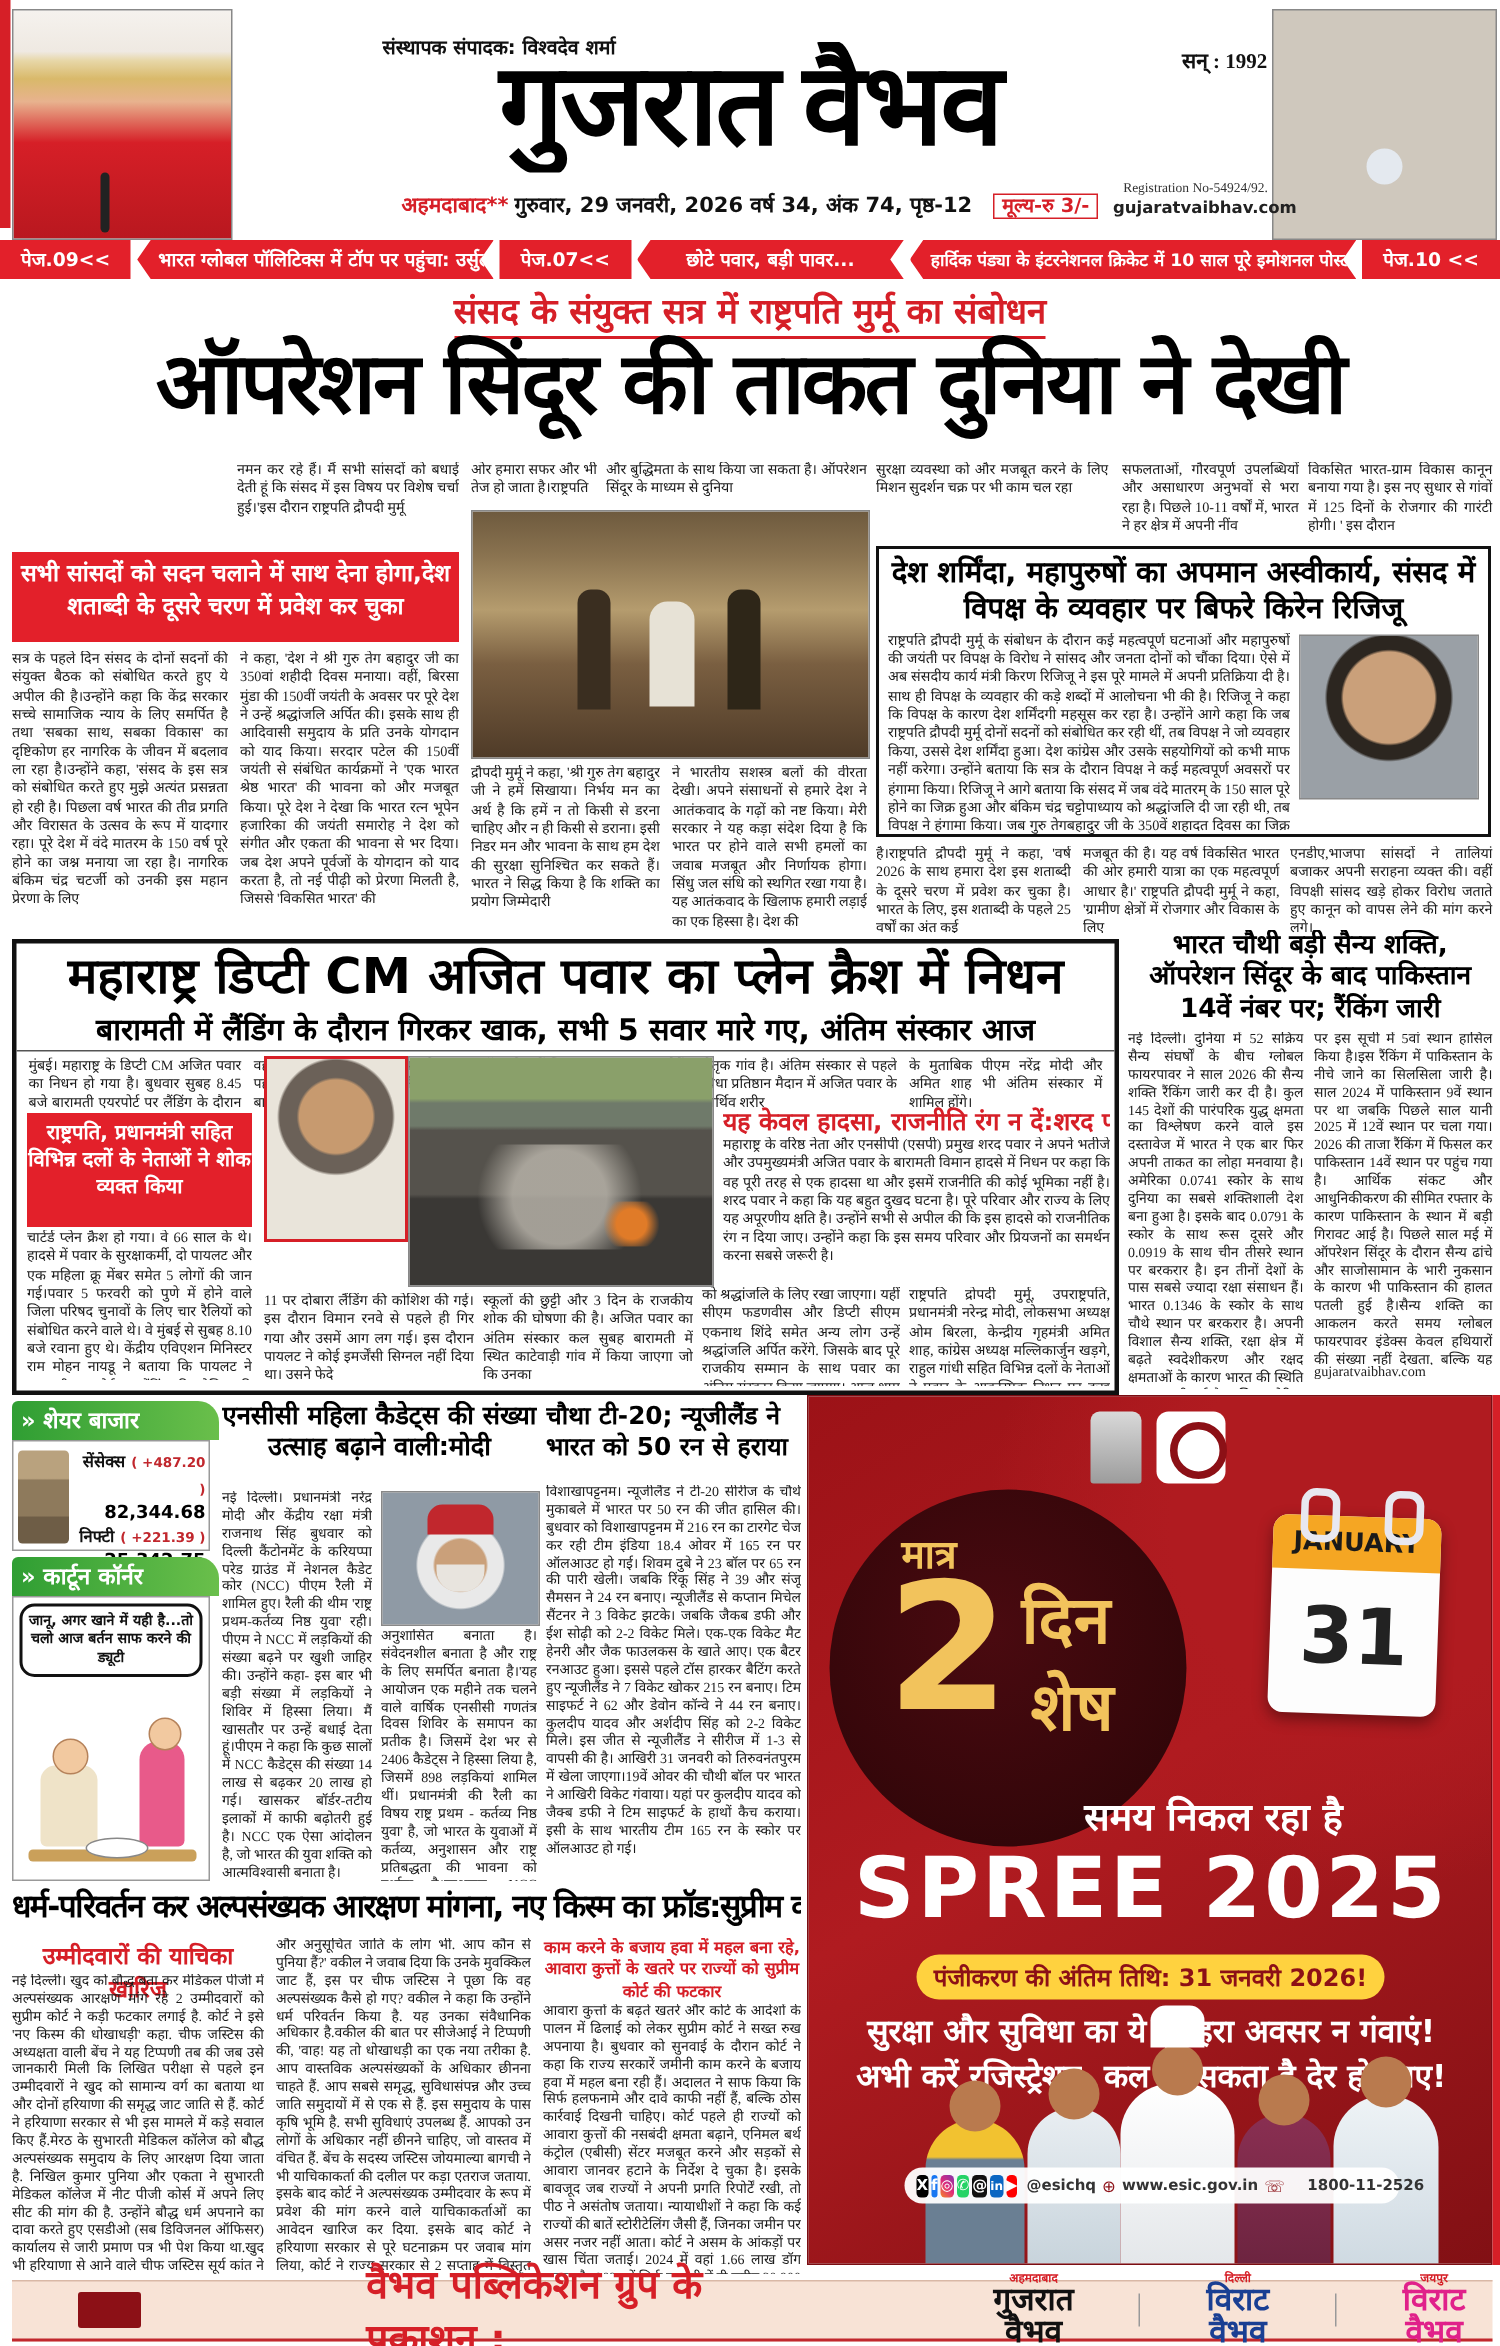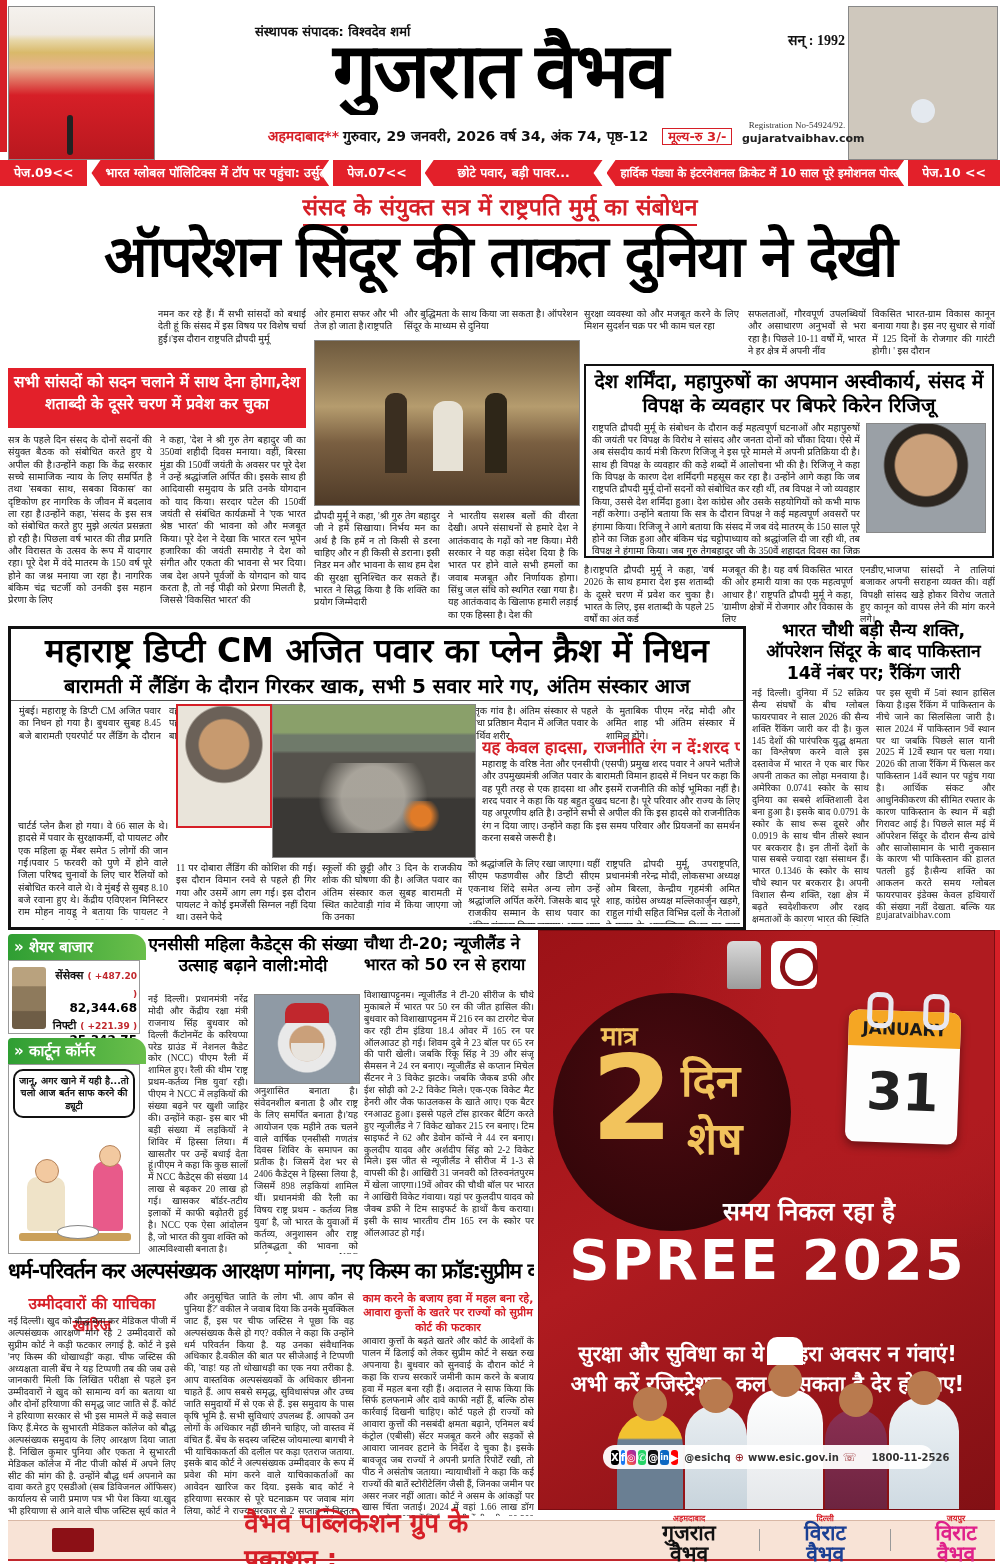--- a/index.html
+++ b/index.html
@@ -101,20 +101,21 @@
     <div class="hl" style="text-align:center;font-size:33px;line-height:1.3;margin-top:1px;white-space:nowrap;overflow:hidden;">महाराष्ट्र डिप्टी CM अजित पवार का प्लेन क्रैश में निधन</div>
     <div class="hl" style="text-align:center;font-size:20px;line-height:1.35;border-bottom:1px solid #555;">बारामती में लैंडिंग के दौरान गिरकर खाक, सभी 5 सवार मारे गए, अंतिम संस्कार आज</div>
     <div style="display:flex;gap:8px;padding:4px 8px 0 8px;">
       <div class="bt" style="flex:1.1;height:40px;">मुंबई। महाराष्ट्र के डिप्टी CM अजित पवार का निधन हो गया है। बुधवार सुबह 8.45 बजे बारामती एयरपोर्ट पर लैंडिंग के दौरान उनका</div>
       <div class="bt" style="flex:1.1;height:40px;">वह प्लेन को दोबारा ऊंचाई पर ले गया।पहली कोशिश नाकाम रहने के बाद बारामती के रनवे-</div>
       <div class="bt" style="flex:1.1;height:40px;">कॉल भी नहीं किया था।महाराष्ट्र CM देवेंद्र फडणवीस बारामती पहुंच गए हैं। उन्होंने आज</div>
       <div class="bt" style="flex:1;height:40px;">पैतृक गांव है। अंतिम संस्कार से पहले विधा प्रतिष्ठान मैदान में अजित पवार के पार्थिव शरीर</div>
       <div class="bt" style="flex:1;height:40px;">के मुताबिक पीएम नरेंद्र मोदी और अमित शाह भी अंतिम संस्कार में शामिल होंगे।</div>
     </div>
   </div>
+  <div class="abs redbox sans" style="left:18px;top:742px;width:150px;height:72px;font-size:13.5px;line-height:1.35;padding-top:4px;">राष्ट्रपति, प्रधानमंत्री सहित विभिन्न दलों के नेताओं ने शोक व्यक्त किया</div>
   <div class="abs bt" style="left:18px;top:820px;width:150px;height:100px;">चार्टर्ड प्लेन क्रैश हो गया। वे 66 साल के थे। हादसे में पवार के सुरक्षाकर्मी, दो पायलट और एक महिला क्रू मेंबर समेत 5 लोगों की जान गई।पवार 5 फरवरी को पुणे में होने वाले जिला परिषद चुनावों के लिए चार रैलियों को संबोधित करने वाले थे। वे मुंबई से सुबह 8.10 बजे रवाना हुए थे। केंद्रीय एविएशन मिनिस्टर राम मोहन नायडू ने बताया कि पायलट ने बारामती एयरपोर्ट पर लैंडिंग की कोशिश की थी, लेकिन रनवे साफ दिखाई नहीं दिया तो</div>
 
   <div class="abs" style="left:176px;top:704px;width:92px;height:120px;border:2px solid #d61f27;background:
        radial-gradient(circle at 50% 32%,#c79a6f 0 26%,#6b6158 28% 40%,#e9e4da 42% 100%);"></div>
   <div class="abs photo" style="left:272px;top:704px;width:202px;height:152px;background:
        linear-gradient(180deg,#8aa06a 0 18%,#6f7a6a 20% 30%,#55524c 32% 60%,#3a3835 62% 100%);">
     <div class="abs" style="left:30px;top:58px;width:140px;height:70px;background:radial-gradient(circle,#bdb8ae 0 40%,transparent 70%);opacity:.8;"></div>
     <div class="abs" style="left:128px;top:96px;width:40px;height:30px;background:radial-gradient(circle,#e07b28 0 40%,transparent 75%);"></div>
   </div>
 
@@ -182,20 +183,21 @@
 
     <div class="abs" style="left:308px;top:80px;width:112px;height:132px;background:#fdfdfd;border-radius:10px;transform:rotate(2deg);box-shadow:0 4px 10px rgba(0,0,0,.4);">
       <div class="abs" style="left:18px;top:-18px;width:16px;height:26px;border:5px solid #e8e8f0;border-radius:10px;"></div>
       <div class="abs" style="left:74px;top:-18px;width:16px;height:26px;border:5px solid #e8e8f0;border-radius:10px;"></div>
       <div class="sans" style="background:#f5a623;border-radius:10px 10px 0 0;height:36px;line-height:36px;text-align:center;font-size:17px;font-weight:bold;color:#1a1a1a;">JANUARY</div>
       <div class="sans" style="text-align:center;font-size:52px;font-weight:bold;color:#222;line-height:90px;">31</div>
     </div>
 
     <div class="abs sans" style="left:120px;top:262px;width:300px;text-align:center;font-size:25px;font-weight:bold;color:#fff;">समय निकल रहा है</div>
     <div class="abs sans" style="left:0;top:296px;width:457px;text-align:center;font-size:56px;font-weight:bold;color:#fff;letter-spacing:2px;">SPREE 2025</div>
+    <div class="abs sans" style="left:72px;top:372px;width:312px;background:#ffd23f;border-radius:16px;text-align:center;font-size:16px;font-weight:bold;color:#8c1016;padding:4px 0;">पंजीकरण की अंतिम तिथि: 31 जनवरी 2026!</div>
     <div class="abs sans" style="left:0;top:408px;width:457px;text-align:center;font-size:21px;font-weight:bold;color:#fff;">सुरक्षा और सुविधा का ये सुनहरा अवसर न गंवाएं!</div>
     <div class="abs sans" style="left:0;top:438px;width:457px;text-align:center;font-size:21px;font-weight:bold;color:#fff;">अभी करें रजिस्ट्रेशन, कल हो सकता है देर हो जाए!</div>
 
     <div>
       <div class="person" style="left:78px;width:66px;height:96px;background:linear-gradient(180deg,#f2c230 0 26%,#6a7f93 28% 100%);">
           <div class="head"></div>
         </div>
       <div class="person" style="left:146px;width:62px;height:104px;background:linear-gradient(180deg,#e9eef2,#c8d4dc);">
           <div class="head"></div>
         </div>

